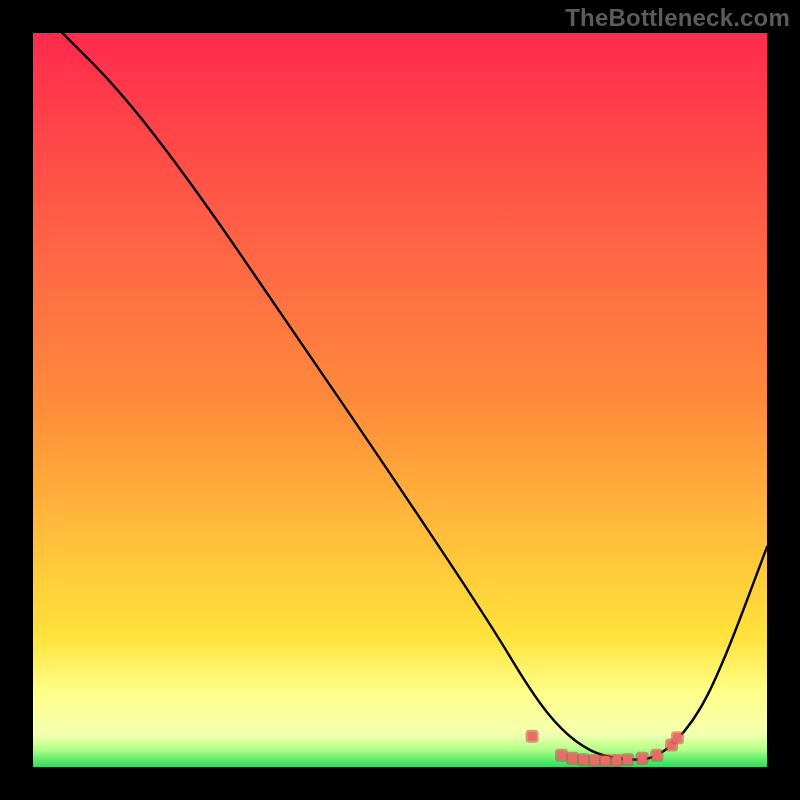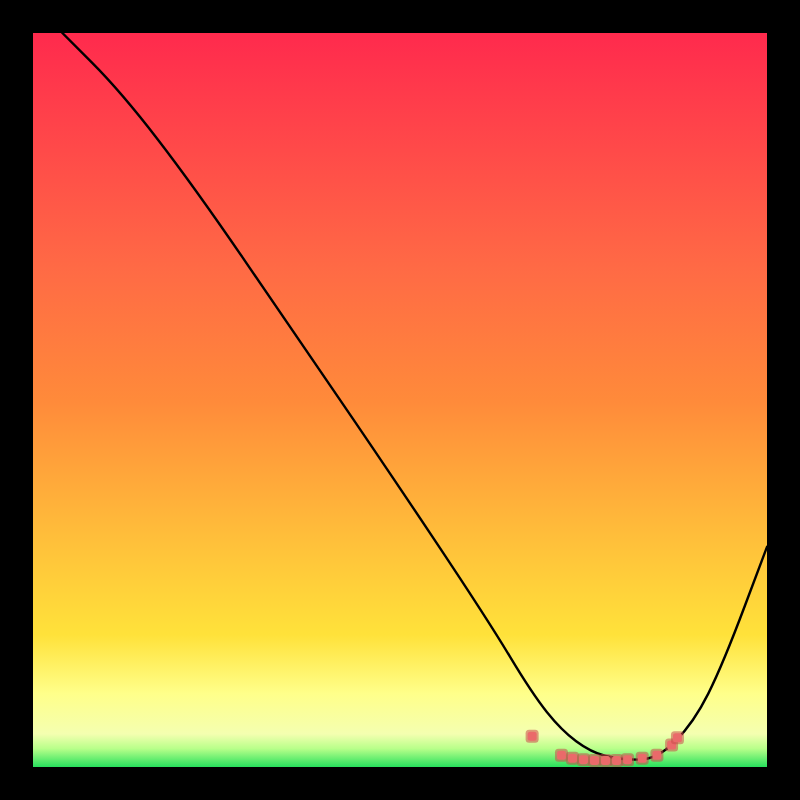--- a/index.html
+++ b/index.html
@@ -26,20 +26,21 @@
     top: 33px;
     width: 734px;
     height: 734px;
   }
   .plot svg { display: block; }
 </style>
 </head>
 <body>
 
 <div class="frame">
+  <div class="watermark">TheBottleneck.com</div>
   <div class="plot">
     <svg id="chart-svg" width="734" height="734" viewBox="0 0 734 734">
         <defs>
           <linearGradient id="bg-grad" x1="0" y1="0" x2="0" y2="1">
             <stop offset="0%" stop-color="#ff2a4d"></stop>
             <stop offset="32%" stop-color="#ff6a45"></stop>
             <stop offset="50%" stop-color="#ff8a3a"></stop>
             <stop offset="70%" stop-color="#ffc23a"></stop>
             <stop offset="82%" stop-color="#ffe23a"></stop>
             <stop offset="90%" stop-color="#ffff8a"></stop>

